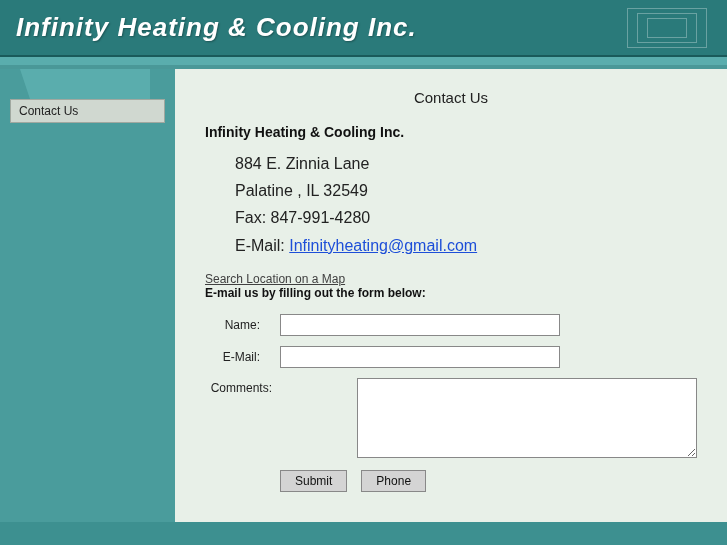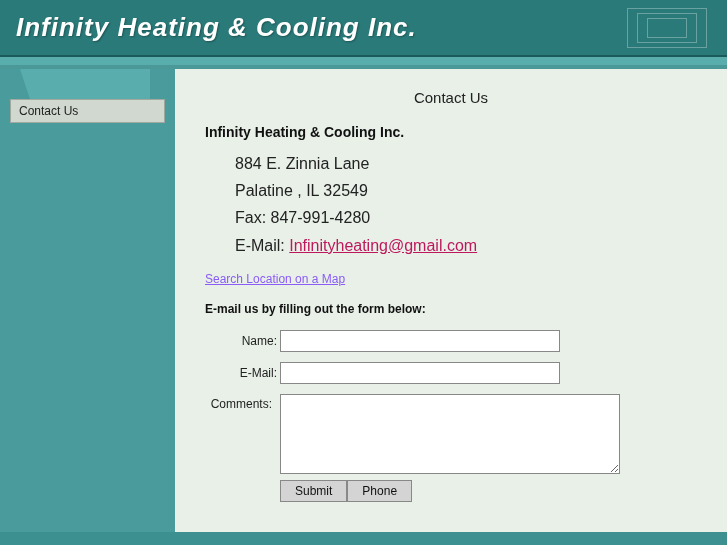--- a/index.html
+++ b/index.html
@@ -99,60 +99,60 @@
 
     #address-block {
       margin-left: 30px;
       margin-bottom: 12px;
       line-height: 1.7;
       color: #222;
       font-size: 16px;
     }
 
     #map-link {
-      color: #8b5cf6;
+      color: #404040;
       font-size: 12px;
       text-decoration: underline;
       cursor: pointer;
-      margin-bottom: 16px;
       display: inline-block;
     }
 
     #form-heading {
       font-size: 12px;
       font-weight: bold;
       color: #111;
       margin-bottom: 14px;
     }
 
     .form-row {
       display: flex;
       align-items: center;
       margin-bottom: 10px;
     }
     .form-label {
       width: 75px;
       text-align: right;
-      padding-right: 3px;
+      padding-right: 20px;
       font-size: 12px;
       color: #222;
     }
     .form-input {
       width: 280px;
       height: 22px;
       border: 1px solid #888;
       background: white;
       font-size: 12px;
       padding: 2px 4px;
     }
 
     .form-row-comments {
       display: flex;
       align-items: flex-start;
-      margin-bottom: 6px;
+      margin-bottom: 12px;
+      justify-content: space-between;
     }
     .form-label-comments {
       width: 75px;
       text-align: right;
       padding-right: 8px;
       font-size: 12px;
       color: #222;
       padding-top: 3px;
     }
     .form-textarea {
@@ -161,21 +161,21 @@
       border: 1px solid #888;
       background: white;
       font-size: 12px;
       padding: 3px 4px;
       resize: both;
     }
 
     .form-buttons {
       margin-left: 75px;
       display: flex;
-      gap: 0;
+      gap: 14px;
     }
     .form-btn {
       padding: 3px 14px;
       font-size: 12px;
       border: 1px solid #888;
       background: #d4d4d4;
       cursor: pointer;
       color: #111;
     }
 
@@ -188,21 +188,21 @@
       position: absolute;
       top: -30px;
       left: 10px;
       width: 130px;
       height: 30px;
       background-color: #5aadad;
       clip-path: polygon(10px 100%, 0 0, 100% 0, 100% 100%);
     }
 
     .email-link {
-      color: #be185d;
+      color: #1d4ed8;
       text-decoration: underline;
     }
   </style>
 </head>
 <body>
 
 <div id="header">
   <h1>Infinity Heating &amp; Cooling Inc.</h1>
   <div class="header-deco">
     <div class="rect1"></div>

